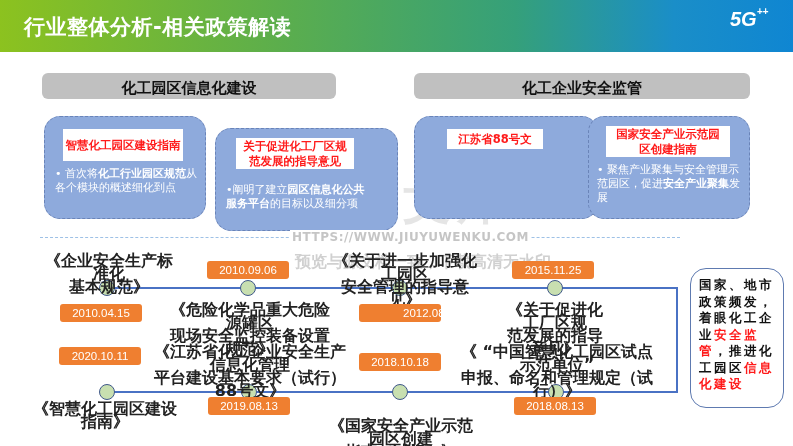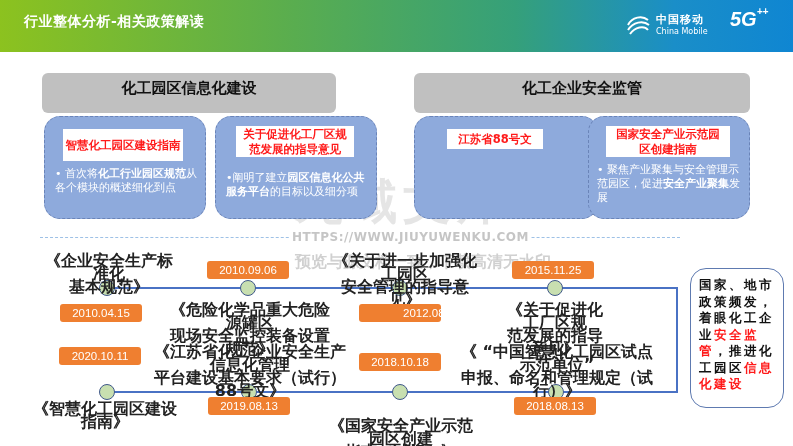--- a/index.html
+++ b/index.html
@@ -6,32 +6,32 @@
   body {
     width: 793px; height: 446px; overflow: hidden; position: relative;
     background: #ffffff;
     font-family: "DejaVu Sans", "Liberation Sans", sans-serif;
   }
   .header {
     position: absolute; left: 0; top: 0; width: 793px; height: 52px;
     background: linear-gradient(90deg, #8cc21f 0%, #5cae4c 35%, #35a07a 65%, #1a8ec8 85%, #0f86d2 100%);
   }
   .header-title {
-    position: absolute; left: 24px; top: 13px; font-size: 14px; font-weight: bold;
+    position: absolute; left: 24px; top: 13px; font-size: 21px; font-weight: bold;
     color: #ffffff; letter-spacing: 0.5px;
   }
   .logo { position: absolute; left: 624px; top: 11px; width: 60px; height: 30px; }
   .logo-icon { position: absolute; left: 0; top: 0; width: 28px; height: 28px; }
   .logo-cn { position: absolute; left: 32px; top: 1px; font-size: 11px; color: #fff; font-weight: bold; white-space: nowrap; letter-spacing: 1px; }
   .logo-en { position: absolute; left: 32px; top: 16px; font-size: 8px; color: #fff; white-space: nowrap; }
   .fiveg { position: absolute; left: 730px; top: 8px; font-size: 20px; font-weight: bold; color: #fff; font-style: italic; font-family: "Liberation Sans", sans-serif; }
   .fiveg sup { font-size: 10px; vertical-align: top; position: relative; top: -2px; }
 
   .section-bar {
-    position: absolute; height: 40px; background: #c0c0c0; border-radius: 6px;
+    position: absolute; height: 26px; background: #c0c0c0; border-radius: 6px;
     font-size: 15px; font-weight: bold; color: #111; text-align: center; line-height: 30px;
   }
   .card {
     position: absolute; height: 103px; background: #8eaadc;
     border: 1.5px dashed #6a84b8; border-radius: 16px;
   }
   .card-title {
     position: absolute; background: #ffffff; color: #ff1a1a; font-weight: bold;
     font-size: 11.5px; text-align: center; line-height: 15px;
     display: flex; align-items: center; justify-content: center;
@@ -81,46 +81,35 @@
     font-size: 12.5px; font-weight: bold; color: #111; line-height: 16.5px;
     letter-spacing: 2.5px; word-break: break-all;
   }
   .summary .red { color: #ff1a1a; }
 </style>
 </head>
 <body>
 
 <div class="header">
   <div class="header-title">行业整体分析-相关政策解读</div>
-  <div class="logo">
-    <svg class="logo-icon" viewBox="0 0 28 28">
-      <g fill="none" stroke="#fff" stroke-width="2">
-        <path d="M4 14 C8 6, 18 4, 24 9"></path>
-        <path d="M4 19 C9 11, 19 9, 25 14"></path>
-        <path d="M6 23 C11 16, 20 14, 24 19"></path>
-      </g>
-    </svg>
-    <div class="logo-cn">中国移动</div>
-    <div class="logo-en">China Mobile</div>
-  </div>
   <div class="fiveg"><span>5G</span><sup>++</sup></div>
 </div>
 
 <div class="wm-big">九域文库</div>
 
 <div class="section-bar" style="left:42px; top:73px; width:294px;">化工园区信息化建设</div>
 <div class="section-bar" style="left:414px; top:73px; width:336px;">化工企业安全监管</div>
 
 <div class="card" style="left:44px; top:116px; width:162px;">
   <div class="card-title" style="left:18px; top:12px; width:120px; height:32px;">智慧化工园区建设指南</div>
   <div class="card-desc" style="left:10px; top:50px; width:150px;">
     <span>• 首次将</span><b>化工行业园区规范</b><span>从各个模块的概述细化到点</span>
   </div>
 </div>
-<div class="card" style="left:215px; top:116px; width:162px;">
+<div class="card" style="left:215px; top:128px; width:183px;">
   <div class="card-title" style="left:20px; top:9px; width:118px; height:31px; padding:0 6px;">关于促进化工厂区规范发展的指导意见</div>
   <div class="card-desc" style="left:10px; top:54px; width:148px;">
     <span>•阐明了建立</span><b>园区信息化公共服务平台</b><span>的目标以及细分项</span>
   </div>
 </div>
 
 <div class="card" style="left:414px; top:116px; width:184px;">
   <div class="card-title" style="left:32px; top:12px; width:96px; height:20px;">江苏省88号文</div>
 </div>
 <div class="card" style="left:588px; top:116px; width:162px;">

